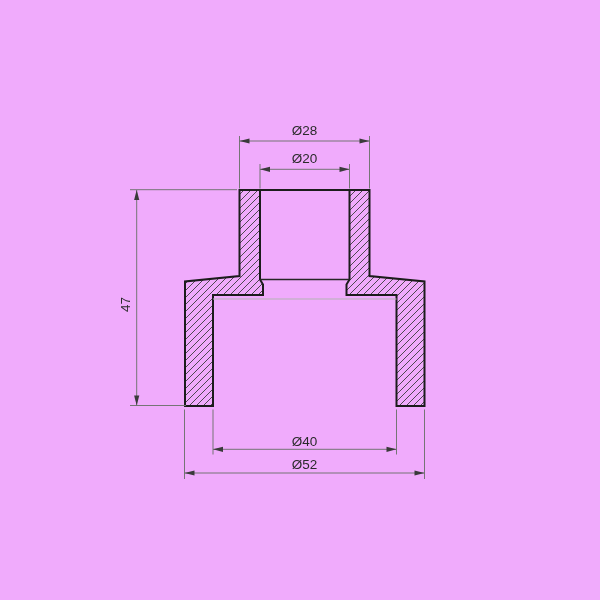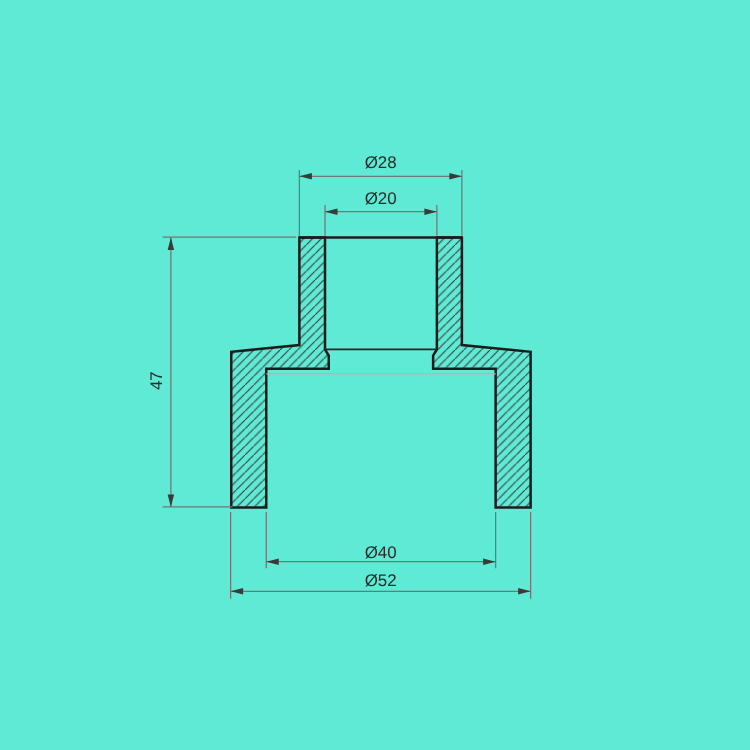--- a/index.html
+++ b/index.html
@@ -8,21 +8,21 @@
     background: #ffffff;
     width: 600px;
     height: 600px;
     overflow: hidden;
     font-family: "Liberation Sans", sans-serif;
   }
   .canvas {
     position: relative;
     width: 600px;
     height: 600px;
-    background: #5eead4;
+    background: #f0abfc;
   }
   svg text {
     font-family: "Liberation Sans", sans-serif;
     font-size: 13.5px;
     fill: #2b2b2b;
   }
 </style>
 </head>
 <body>
 

